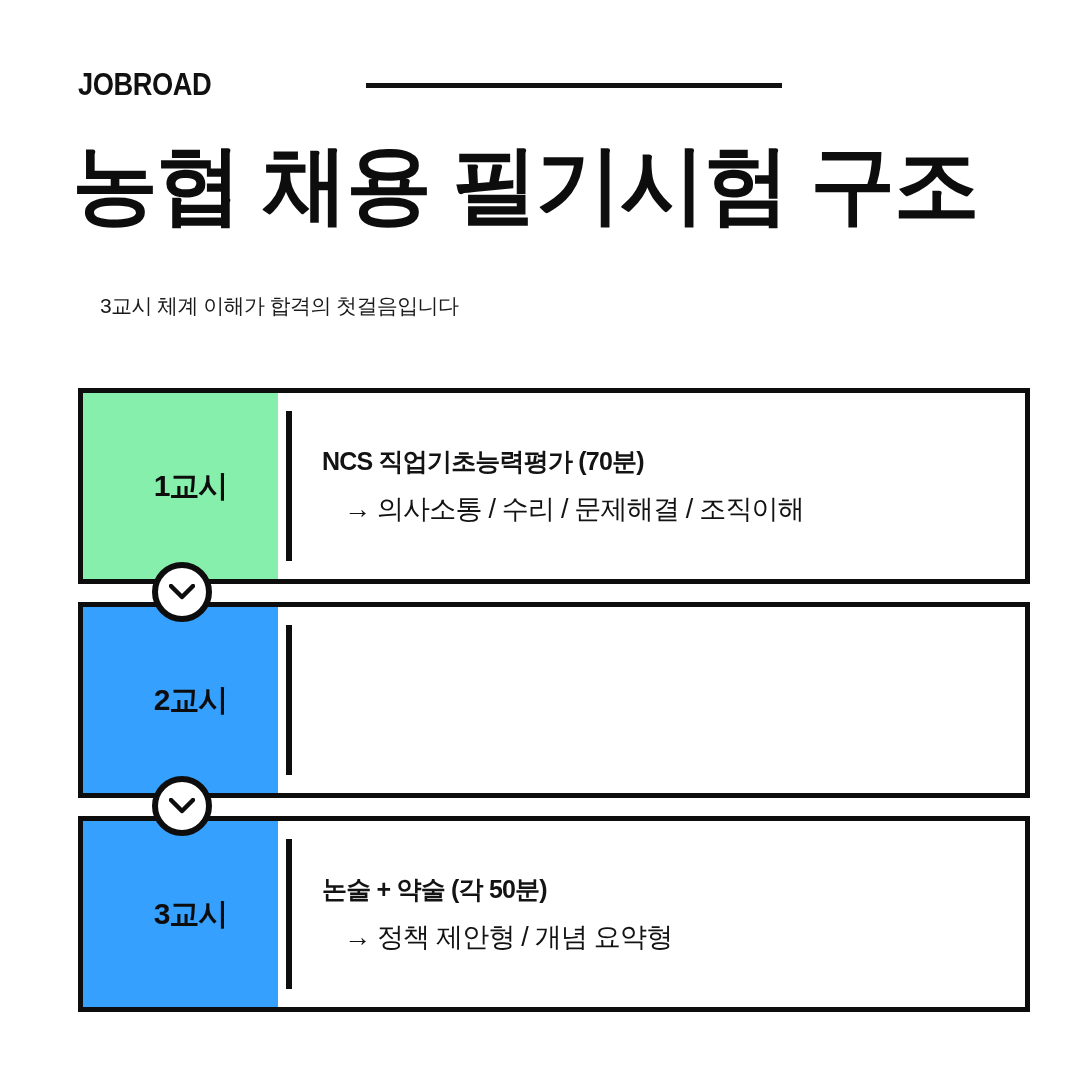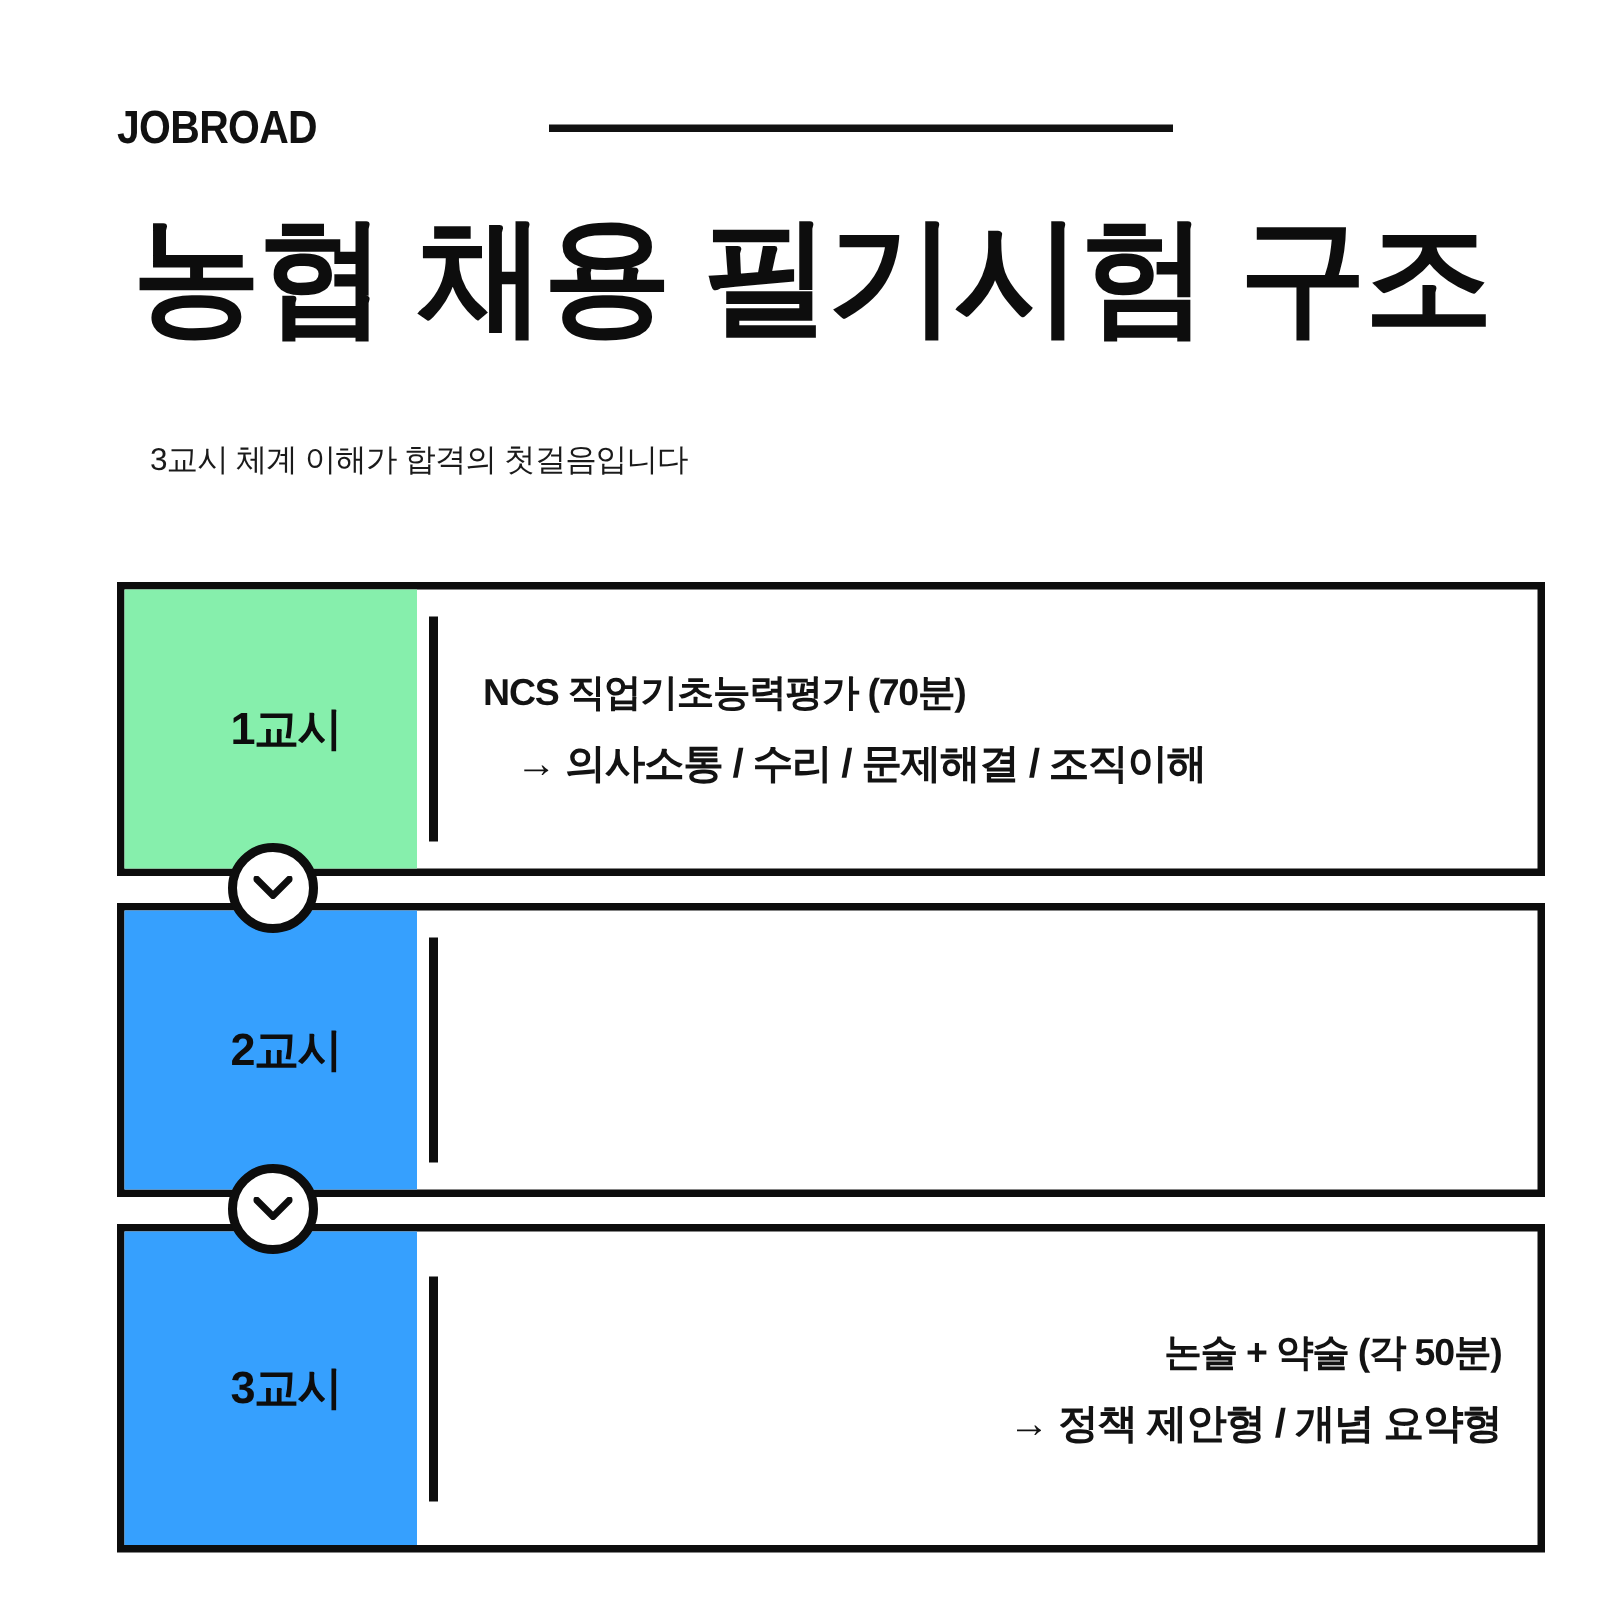--- a/index.html
+++ b/index.html
@@ -46,21 +46,21 @@
   }
   .brand-rule {
     margin-left: 96px;
     width: 416px;
     height: 5px;
     background: #111111;
   }
 
   .headline {
     position: absolute;
-    left: 88px;
+    left: 72px;
     top: 139px;
     font-size: 86px;
     font-weight: 700;
     letter-spacing: -2px;
     line-height: 1.05;
     color: #0d0d0d;
     white-space: nowrap;
   }
 
   .subhead {
@@ -86,21 +86,21 @@
     box-sizing: border-box;
     width: 952px;
     border: 5px solid #0d0d0d;
     background: #ffffff;
     display: flex;
     align-items: stretch;
     overflow: visible;
   }
   .card.row1 { height: 196px; }
   .card.row2 { height: 196px; margin-top: 18px; }
-  .card.row3 { height: 219px; margin-top: 18px; text-align: right; }
+  .card.row3 { height: 196px; margin-top: 18px; }
 
   .card-tag {
     position: relative;
     flex: 0 0 195px;
     display: flex;
     align-items: center;
     justify-content: center;
   }
   .card-tag .tag-label {
     font-size: 30px;
@@ -133,21 +133,21 @@
     font-size: 25px;
     font-weight: 600;
     letter-spacing: -0.8px;
     color: #131313;
     white-space: nowrap;
   }
   .body-sub {
     margin-top: 13px;
     padding-left: 22px;
     font-size: 27px;
-    font-weight: 700;
+    font-weight: 400;
     letter-spacing: -0.8px;
     color: #131313;
     white-space: nowrap;
   }
 
   
   .connector {
     position: absolute;
     left: 152px;
     width: 60px;

